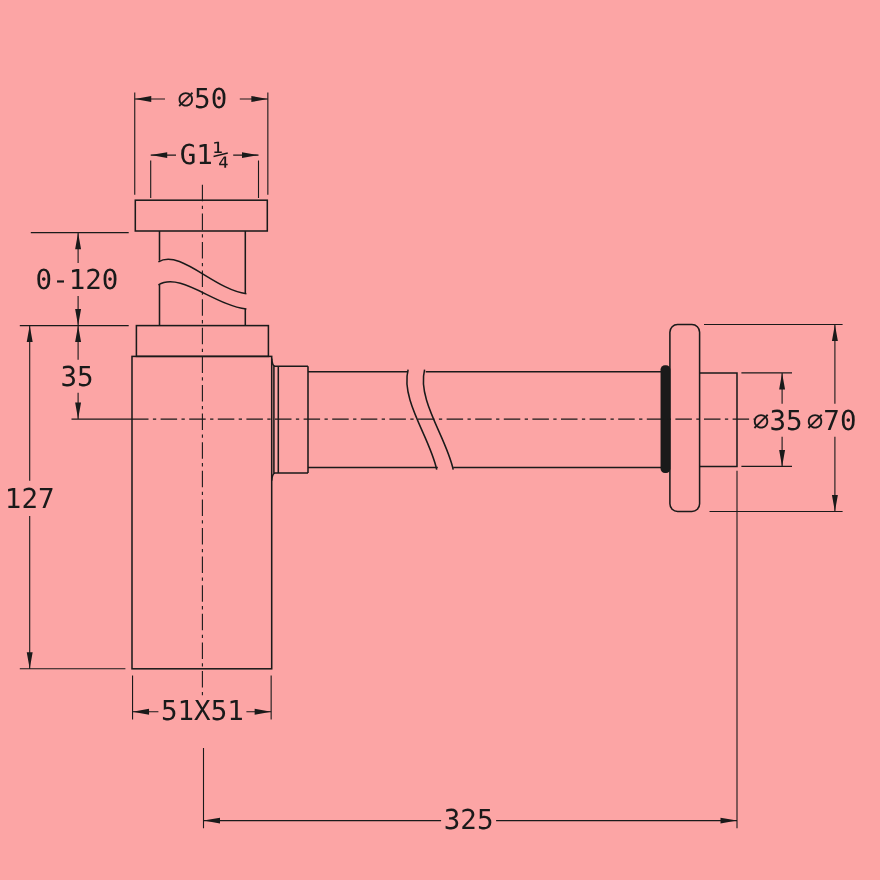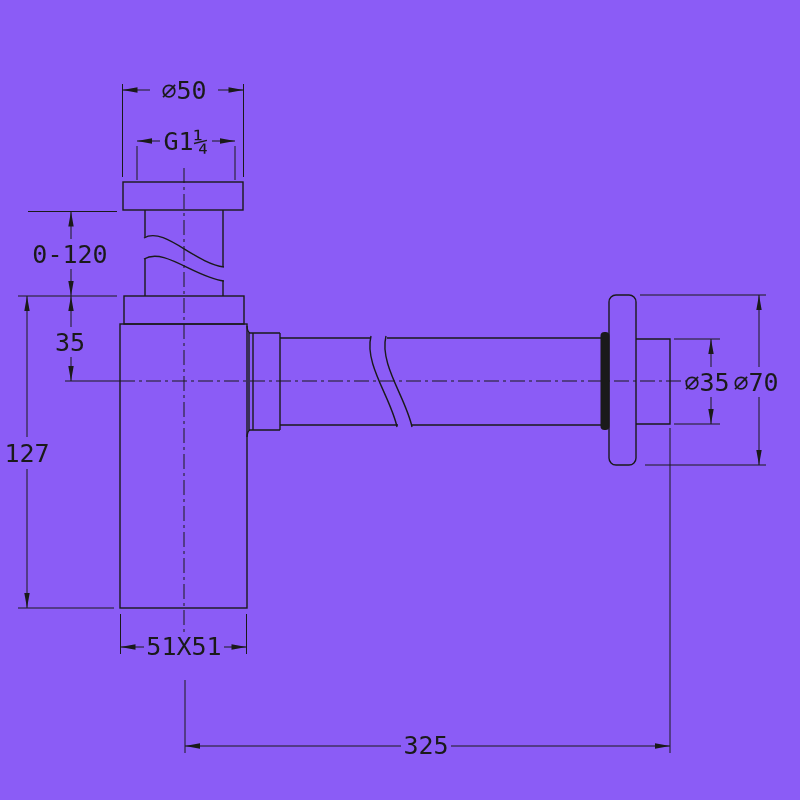--- a/index.html
+++ b/index.html
@@ -1,16 +1,16 @@
 <!DOCTYPE html>
 <html><head>
 <meta charset="utf-8">
 <style>
   html,body{margin:0;padding:0;background:#ffffff;}
-  .canvas{width:800px;height:800px;background:#8b5cf6;position:relative;overflow:hidden;}
+  .canvas{width:800px;height:800px;background:#fca5a5;position:relative;overflow:hidden;}
   svg{display:block;}
   .part{stroke:#1a1a1a;stroke-width:1.4;fill:none;}
   .center{stroke:#1a1a1a;stroke-width:1;fill:none;stroke-dasharray:15 4 3 4;}
   .dim{stroke:#1a1a1a;stroke-width:1;fill:none;}
   .arrow{fill:#1a1a1a;stroke:none;}
   .dimtext{font-family:"DejaVu Sans Mono","Liberation Mono",monospace;
            font-size:25px;fill:#1a1a1a;text-anchor:middle;}
 </style>
 </head>
 <body>

